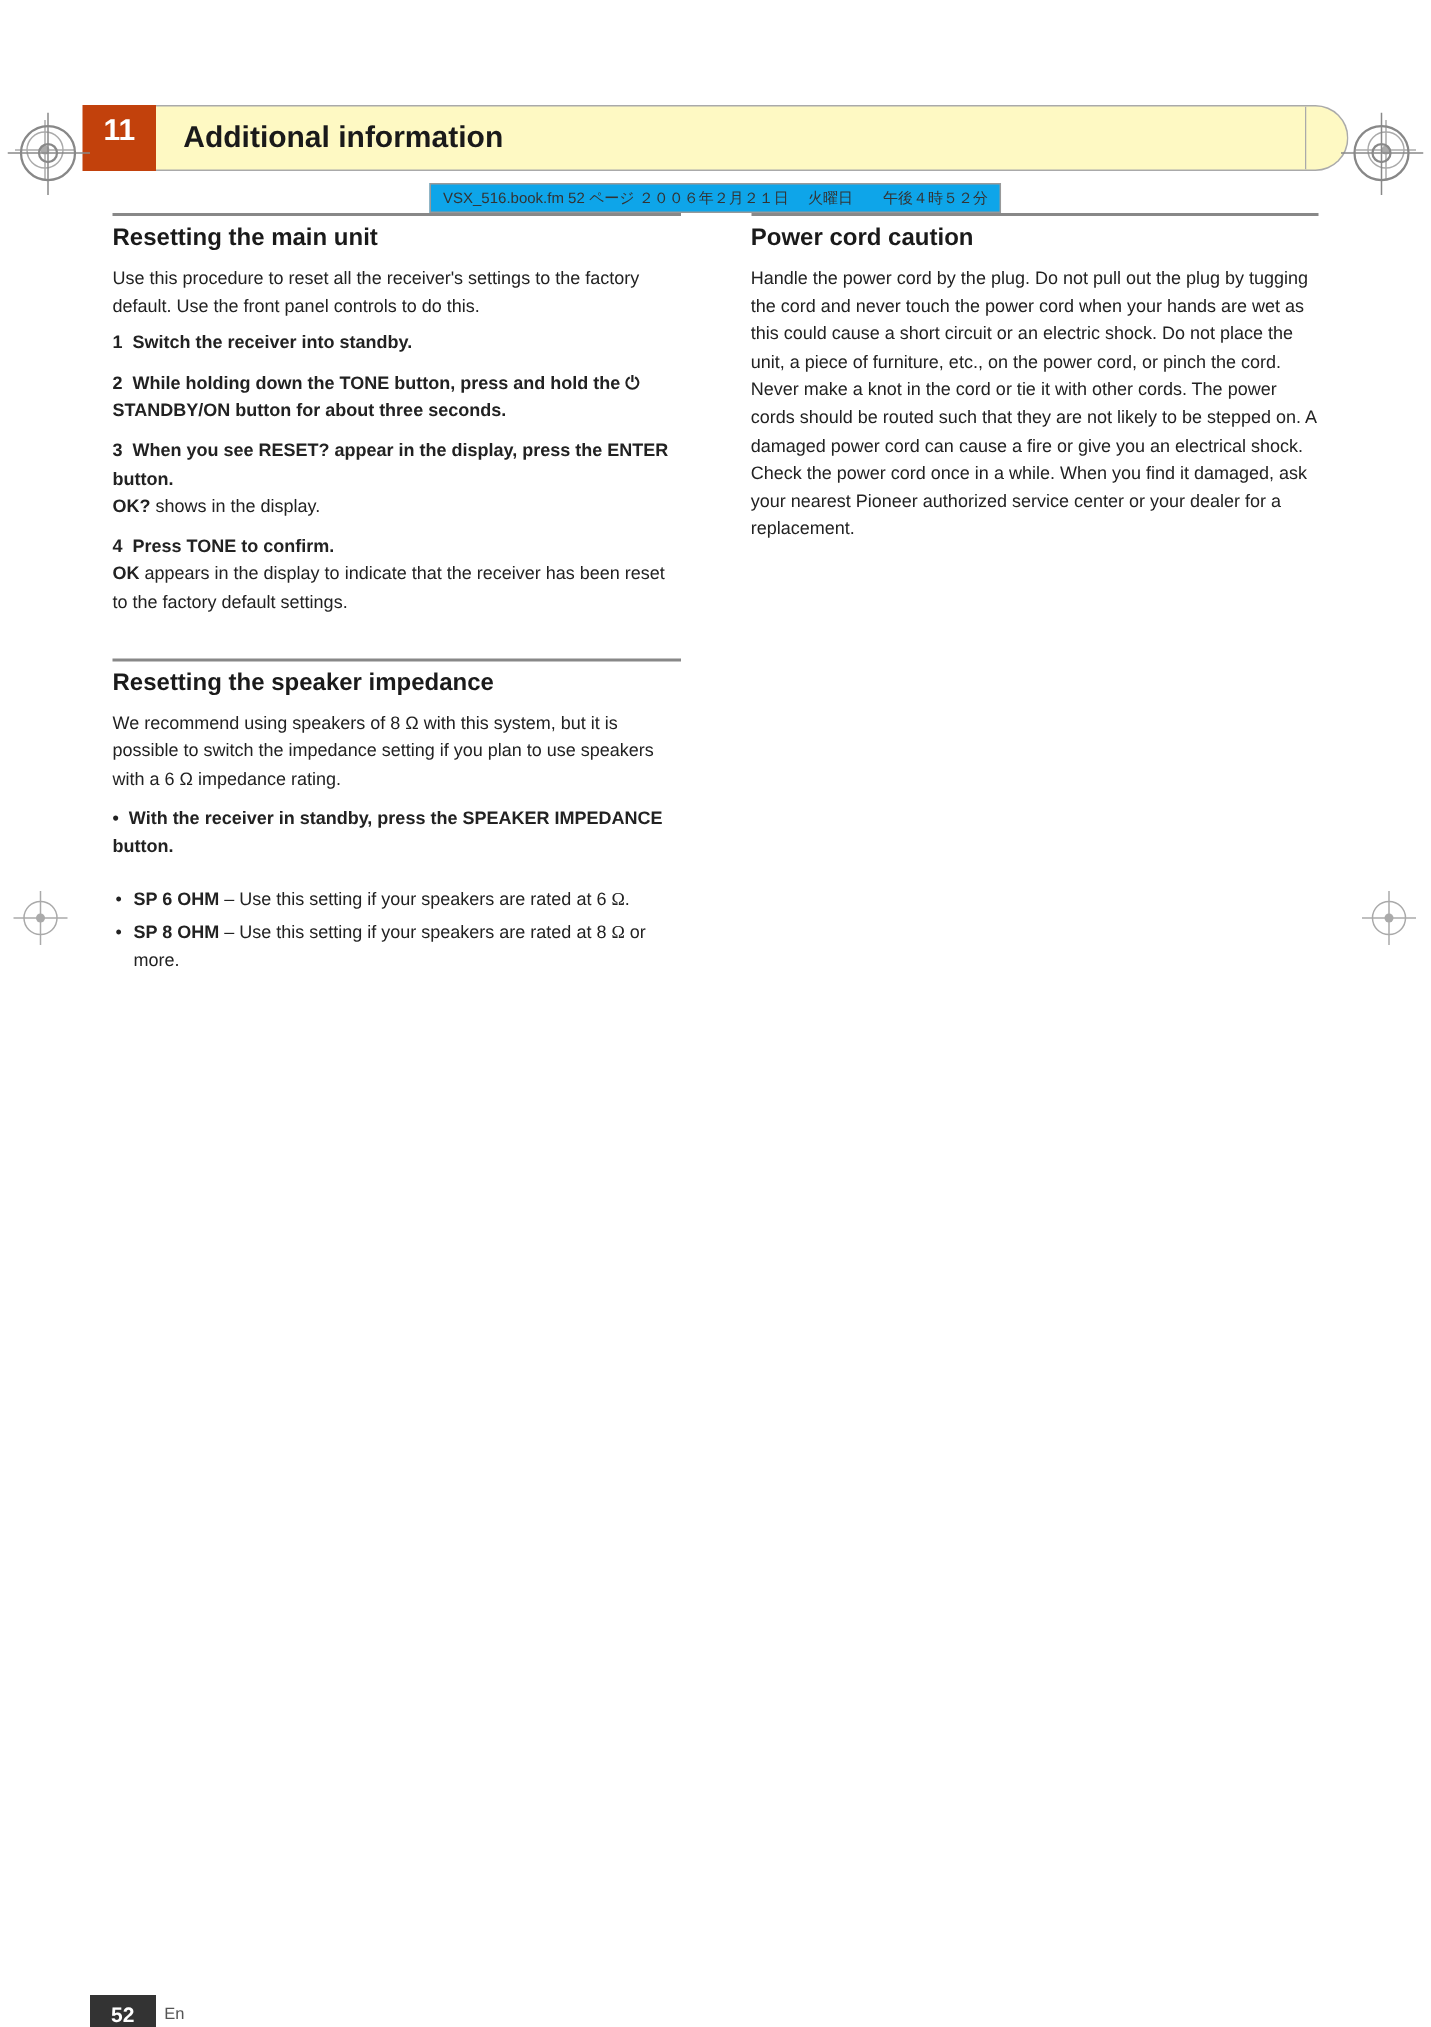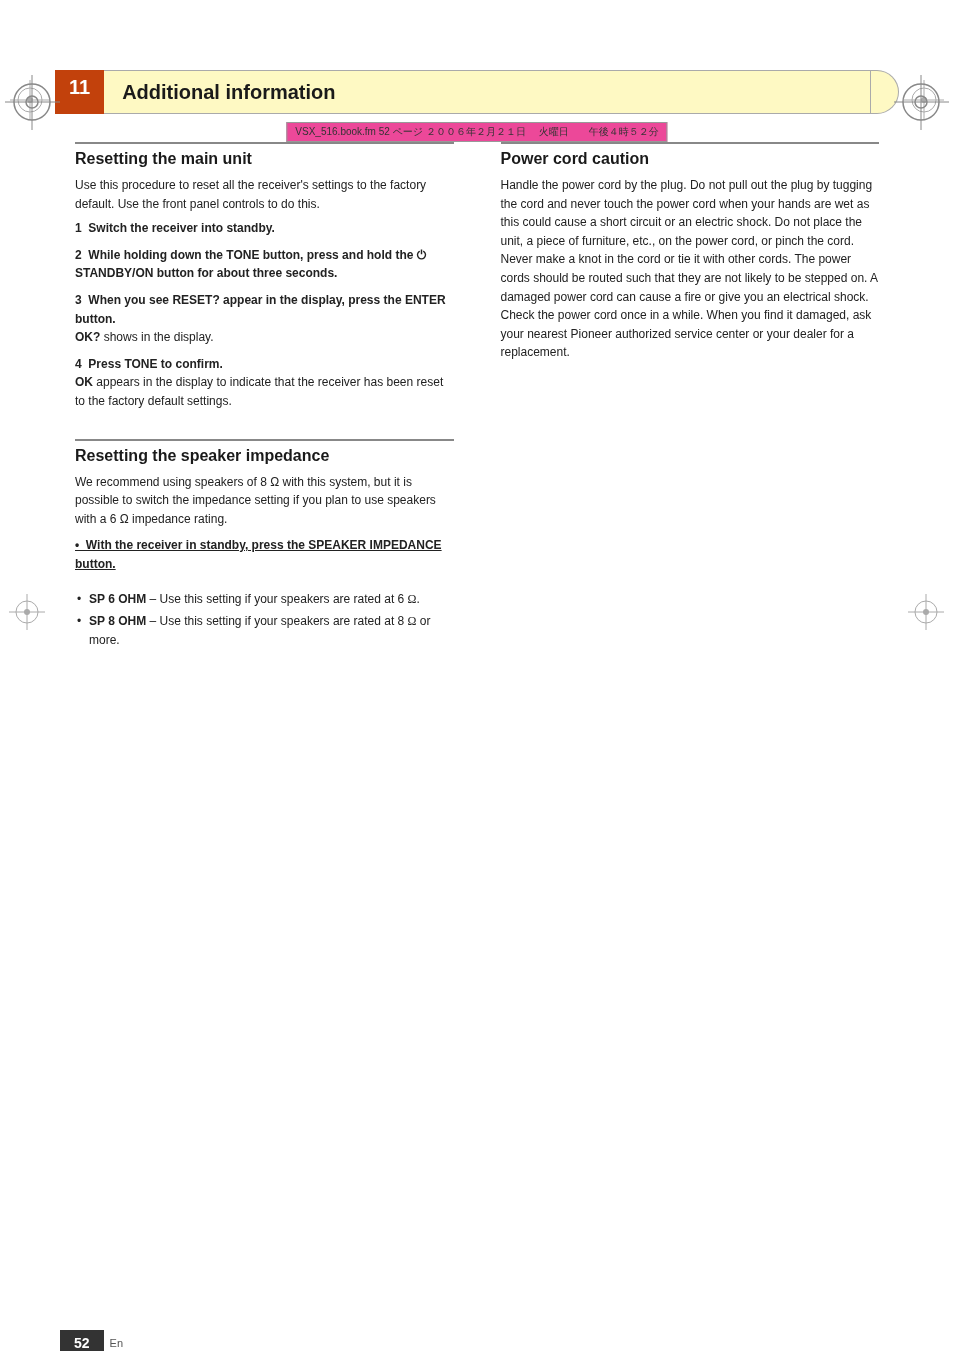--- a/index.html
+++ b/index.html
@@ -28,21 +28,21 @@
       position: absolute;
       top: 52px;
       left: 50%;
       transform: translateX(-50%);
       font-size: 10px;
       color: #333;
       white-space: nowrap;
       font-family: Arial, sans-serif;
       border: 1px solid #999;
       padding: 2px 8px;
-      background: #ec4899;
+      background: #0ea5e9;
     }
 
     .chapter-number-box {
       background: #c2410c;
       color: #ffffff;
       font-size: 20px;
       font-weight: bold;
       padding: 6px 14px;
       font-family: Arial, sans-serif;
       min-width: 44px;
@@ -196,21 +196,21 @@
           </div>
         </div>
 
         <div class="section" style="margin-top:10px;">
           <div class="section-header">
             <span class="section-title">Resetting the speaker impedance</span>
           </div>
           <div class="section-body">
             <p>We recommend using speakers of 8 Ω with this system, but it is possible to switch the impedance setting if you plan to use speakers with a 6 Ω impedance rating.</p>
 
-            <p style="margin-top:8px;text-decoration:underline;">
+            <p style="margin-top:8px;">
               <strong>•&nbsp;&nbsp;With the receiver in standby, press the SPEAKER IMPEDANCE button.</strong>
             </p>
             <ul class="bullet-list">
               <li>
                 <span class="bullet-bold">SP 6 OHM</span><span> – Use this setting if your speakers are rated at 6 <span class="omega">Ω</span>.</span>
               </li>
               <li>
                 <span class="bullet-bold">SP 8 OHM</span><span> – Use this setting if your speakers are rated at 8 <span class="omega">Ω</span> or more.</span>
               </li>
             </ul>

